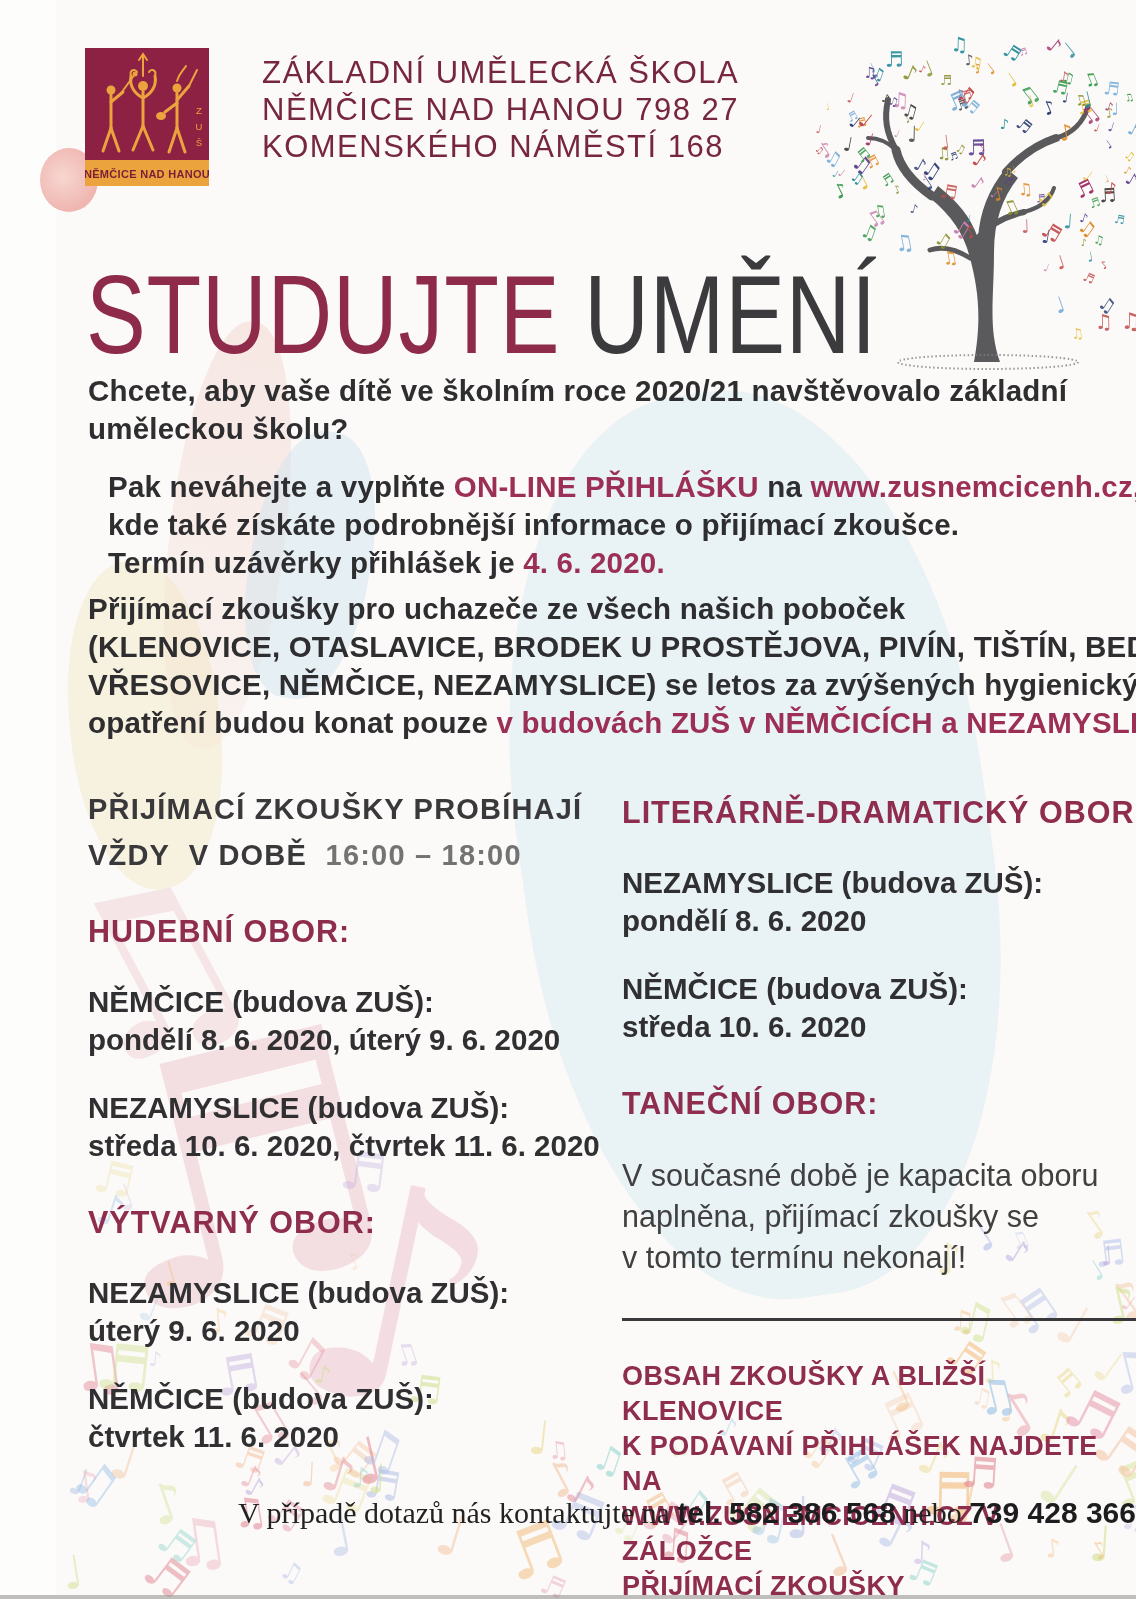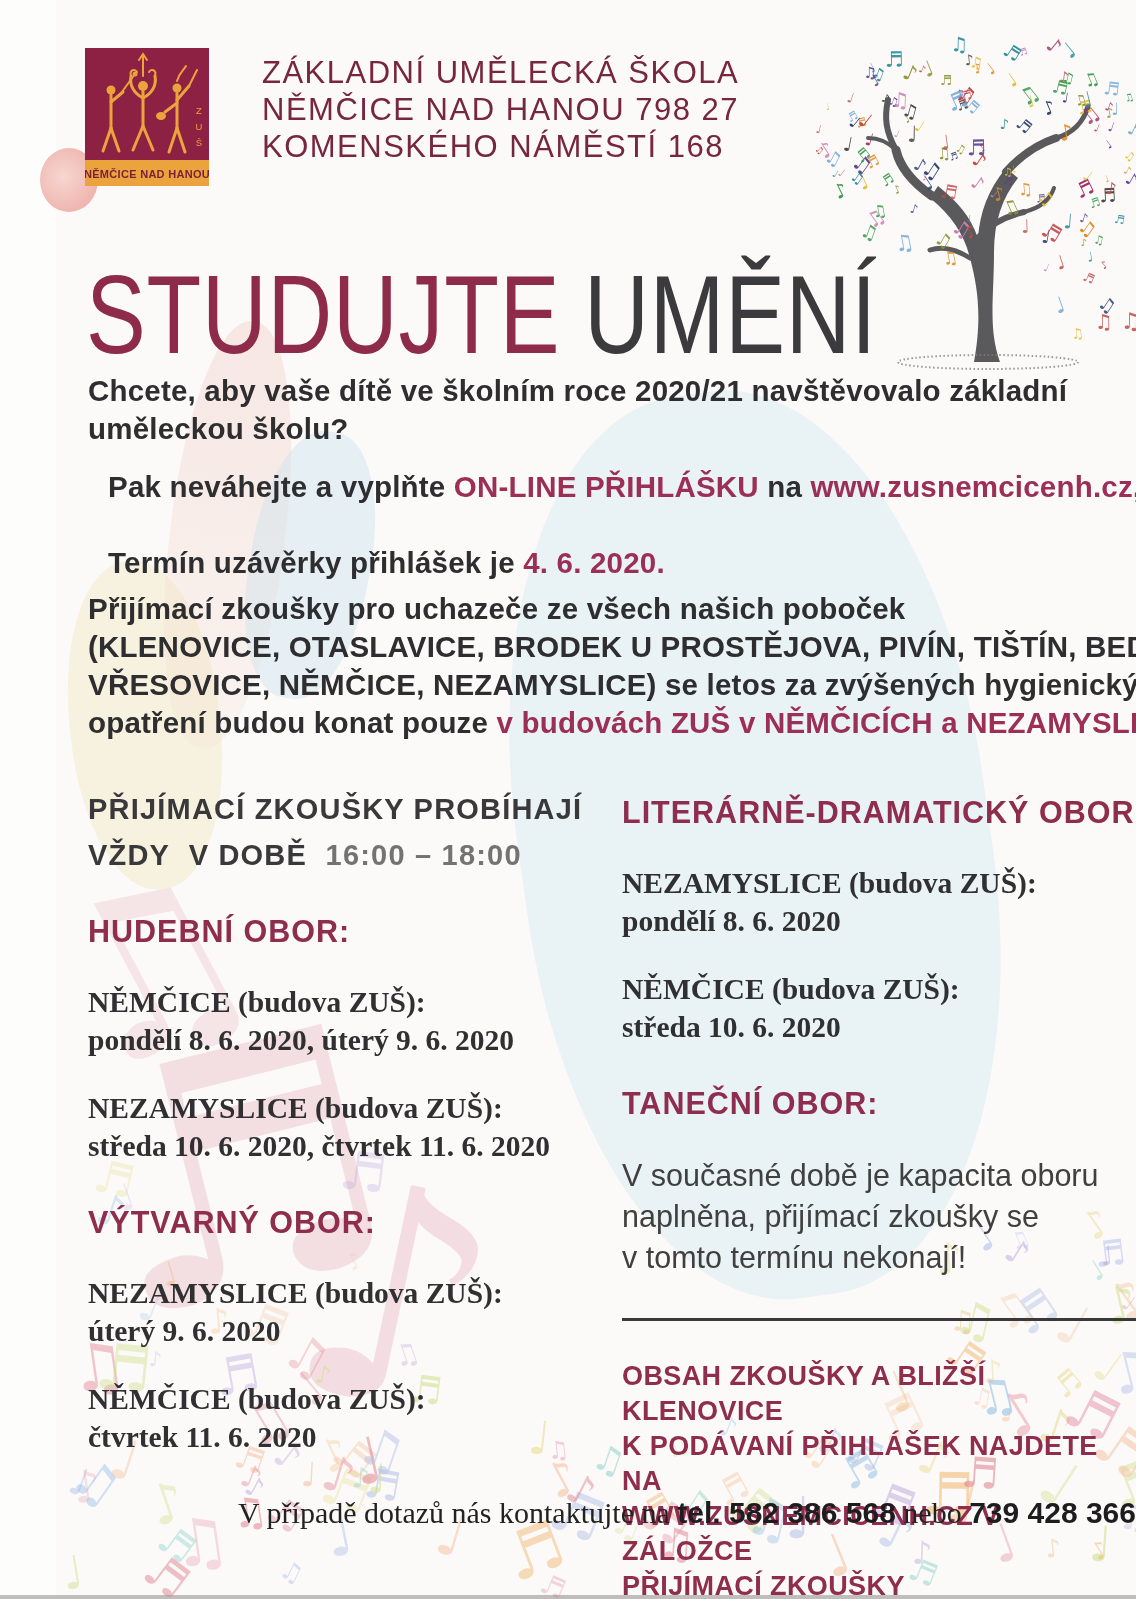--- a/index.html
+++ b/index.html
@@ -48,21 +48,21 @@
   
   .col-left{left:88px;top:786px;width:540px;}
   .col-right{left:622px;top:795px;width:514px;}
   .sched-h{font-size:29px;line-height:46px;font-weight:700;color:#39393b;letter-spacing:1.2px;
     white-space:nowrap;margin-bottom:36px;}
   .time{color:#737373;}
   .section-title{font-size:30.5px;font-weight:700;color:#8f2d4e;letter-spacing:1px;
     white-space:nowrap;margin:0 0 34px 0;}
   .section{margin-bottom:40px;}
   .entry{margin-bottom:30px;}
-  .entry div{font-size:29.5px;line-height:38px;font-weight:700;color:#303032;white-space:nowrap;font-family:Liberation Serif, serif;}
+  .entry div{font-size:29.5px;line-height:38px;font-weight:700;color:#303032;white-space:nowrap;}
   .note div{font-size:30.5px;line-height:41px;font-weight:400;color:#404040;white-space:nowrap;}
   .rule{border:0;border-top:3px solid #39393b;width:514px;margin:40px 0 0 0;}
   .info-note{margin-top:38px;font-size:27px;line-height:35px;font-weight:700;color:#8f2d4e;letter-spacing:.4px;}
   
   .footer{left:0;right:0;top:1496px;text-align:right;padding-left:98px;white-space:nowrap;}
   .f-reg{font-family:"Liberation Serif",serif;font-size:30px;color:#222;}
   .f-bold{font-family:"Liberation Sans",sans-serif;font-weight:700;font-size:30px;color:#1d1d1f;}
   .band{position:absolute;left:0;top:0;width:1136px;height:1599px;z-index:1;pointer-events:none;}
 </style>
 </head>
@@ -403,21 +403,21 @@
     <div>KOMENSKÉHO NÁMĚSTÍ 168</div>
   </div>
 
   <div class="layer title">
     <div class="title-inner">
       <span class="title-1">STUDUJTE</span><span class="title-2">UMĚNÍ</span>
     </div>
   </div>
 
   <div class="layer body-par p1"><span>Chcete, aby vaše dítě ve školním roce 2020/21 navštěvovalo základní</span><br><span>uměleckou školu?</span></div>
-  <div class="layer body-par p2"><span>Pak neváhejte a vyplňte </span><span class="accent">ON-LINE PŘIHLÁŠKU</span><span> na </span><span class="accent">www.zusnemcicenh.cz,</span><br><br><span>Termín uzávěrky přihlášek je </span><span class="accent">4. 6. 2020.</span></div>
+  <div class="layer body-par p2"><span>Pak neváhejte a vyplňte </span><span class="accent">ON-LINE PŘIHLÁŠKU</span><span> na </span><span class="accent">www.zusnemcicenh.cz,</span><br><span>kde také získáte podrobnější informace o přijímací zkoušce.</span><br><span>Termín uzávěrky přihlášek je </span><span class="accent">4. 6. 2020.</span></div>
   <div class="layer body-par p3"><span>Přijímací zkoušky pro uchazeče ze všech našich poboček</span><br><span>(KLENOVICE, OTASLAVICE, BRODEK U PROSTĚJOVA, PIVÍN, TIŠTÍN, BEDIHOŠŤ,</span><br><span>VŘESOVICE, NĚMČICE, NEZAMYSLICE) se letos za zvýšených hygienických</span><br><span>opatření budou konat pouze </span><span class="accent">v budovách ZUŠ v NĚMČICÍCH a NEZAMYSLICÍCH:</span></div>
 
   <div class="layer col-left">
     <div class="sched-h">
       <div>PŘIJÍMACÍ ZKOUŠKY PROBÍHAJÍ</div>
       <div><span>VŽDY&nbsp; V DOBĚ&nbsp; </span><span class="time">16:00 – 18:00</span></div>
     </div>
     <div>
         <div class="section">
           <h3 class="section-title">HUDEBNÍ OBOR:</h3>

